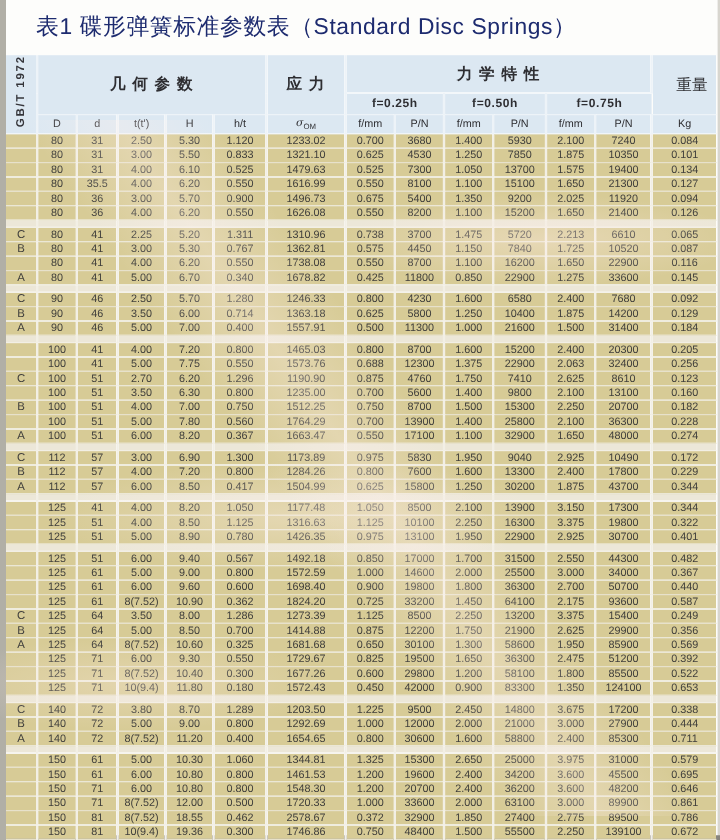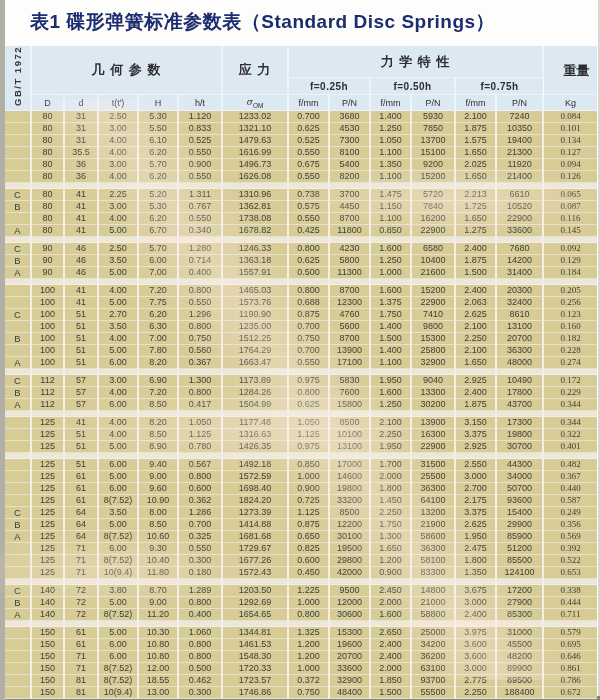--- a/index.html
+++ b/index.html
@@ -1,37 +1,37 @@
 <!DOCTYPE html>
 <html><head>
 <meta charset="utf-8">
 <style>
   html,body{margin:0;padding:0;}
   body{width:600px;height:700px;background:#ffffff;font-family:"Liberation Sans","DejaVu Sans",sans-serif;}
   .page{position:relative;width:600px;height:700px;background:#fdfdfb;overflow:hidden;
         box-shadow:inset 5px 0 0 #b1afa6, inset 0 -4px 0 #87857f, inset -2px 0 0 #d8d6cf;}
-  .title{position:absolute;top:9px;left:30px;font-size:19px;font-weight:bold;color:#1d2b6f;
+  .title{position:absolute;top:9px;left:30px;font-size:19px;font-weight:normal;color:#1d2b6f;
          letter-spacing:0.5px;white-space:nowrap;}
   table.spring{position:absolute;top:46px;left:5px;width:592px;border-collapse:collapse;table-layout:fixed;}
   th,td{padding:0;margin:0;text-align:center;overflow:hidden;white-space:nowrap;}
   thead th{background:#dce8f2;border-right:2px solid #edf3f8;border-bottom:1px solid #edf3f8;color:#2e2e32;}
   thead tr th:last-child{border-right:0;}
   th.grp{font-size:13px;font-weight:bold;letter-spacing:1px;height:31px;}
   tr.frow th{font-size:10px;font-weight:bold;height:16px;letter-spacing:0.5px;}
   tr.cn th{font-size:9px;font-weight:normal;height:15px;}
   .gbt-cell{vertical-align:middle;}
   .gbt{display:inline-block;writing-mode:vertical-rl;transform:rotate(180deg);
        font-size:9.5px;letter-spacing:1.5px;color:#35353a;}
   .wt{display:inline-block;width:14px;line-height:15px;word-break:break-all;font-size:13px;
-      font-weight:bold;letter-spacing:0;}
+      font-weight:normal;letter-spacing:0;}
   .sig{font-family:"DejaVu Serif","Liberation Serif",serif;font-style:italic;font-size:9px;}
   .sigsub{font-size:6.5px;vertical-align:sub;}
   tbody td{background:#d7cb96;border-right:2px solid #f2efe5;border-bottom:1px solid #e7e1cb;
            font-size:9px;height:11px;line-height:11px;color:#3f3e3b;}
-  tbody td:last-child{border-right:0;font-family:Liberation Serif, serif;}
+  tbody td:last-child{border-right:0;}
   tbody tr.gap td{background:#ece7d8;height:5px;border-bottom:1px solid #f2efe5;}
   tbody td.lab{font-size:9.5px;}
   .watermark{position:absolute;left:0;top:100px;width:600px;height:580px;pointer-events:none;
     background:
       linear-gradient(55deg, rgba(255,255,255,0) 42%, rgba(255,240,235,0.30) 50%, rgba(255,255,255,0) 58%),
       radial-gradient(ellipse 240px 55px at 450px 100px, rgba(255,236,230,0.40), rgba(255,255,255,0) 70%),
       radial-gradient(ellipse 300px 65px at 250px 330px, rgba(255,240,234,0.35), rgba(255,255,255,0) 70%),
       radial-gradient(ellipse 240px 55px at 110px 470px, rgba(255,236,228,0.30), rgba(255,255,255,0) 70%);}
 </style>
 </head>
@@ -909,42 +909,42 @@
           <td>89900</td>
           <td>0.861</td>
         </tr>
         <tr>
           <td class="lab"></td>
           <td>150</td>
           <td>81</td>
           <td>8(7.52)</td>
           <td>18.55</td>
           <td>0.462</td>
-          <td>1723.57</td>
+          <td>2578.67</td>
           <td>0.372</td>
           <td>32900</td>
           <td>1.850</td>
-          <td>93700</td>
+          <td>27400</td>
           <td>2.775</td>
           <td>89500</td>
           <td>0.786</td>
         </tr>
         <tr>
           <td class="lab"></td>
           <td>150</td>
           <td>81</td>
           <td>10(9.4)</td>
-          <td>13.00</td>
+          <td>19.36</td>
           <td>0.300</td>
           <td>1746.86</td>
           <td>0.750</td>
           <td>48400</td>
           <td>1.500</td>
           <td>55500</td>
           <td>2.250</td>
-          <td>188400</td>
+          <td>139100</td>
           <td>0.672</td>
         </tr>
       </tbody>
   </table>
 
   <div class="watermark"></div>
 </div>
 
 </body></html>

